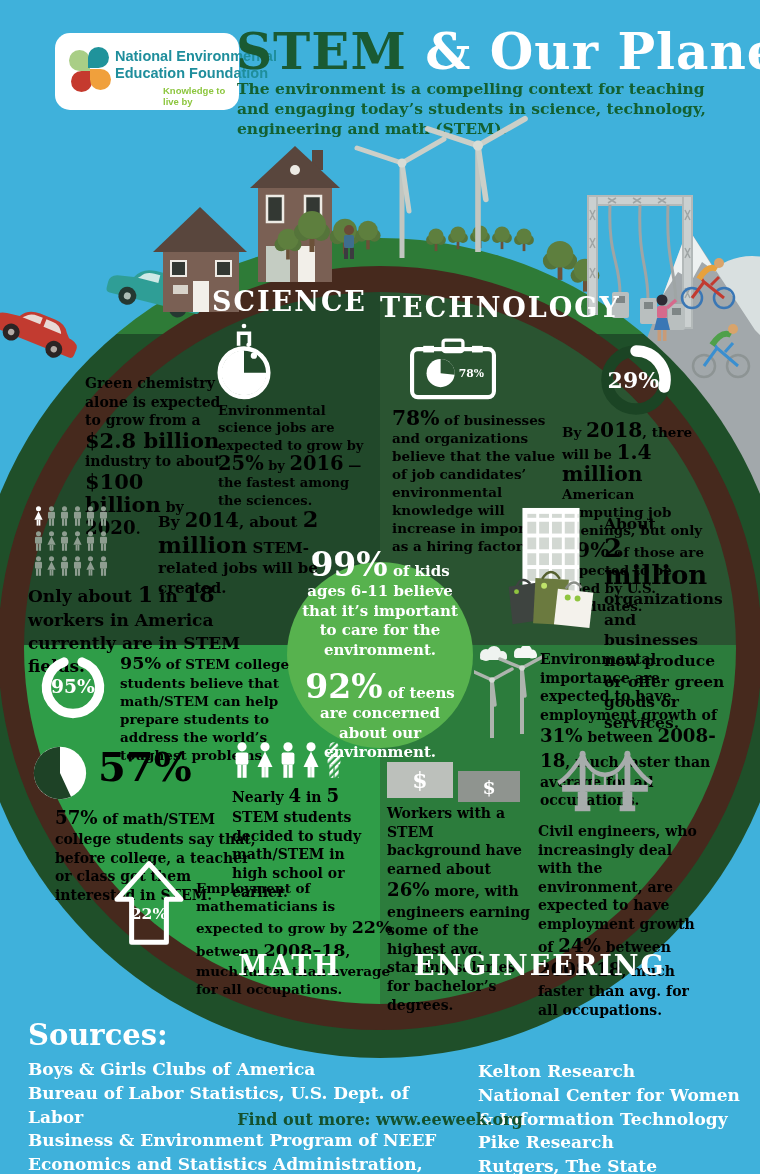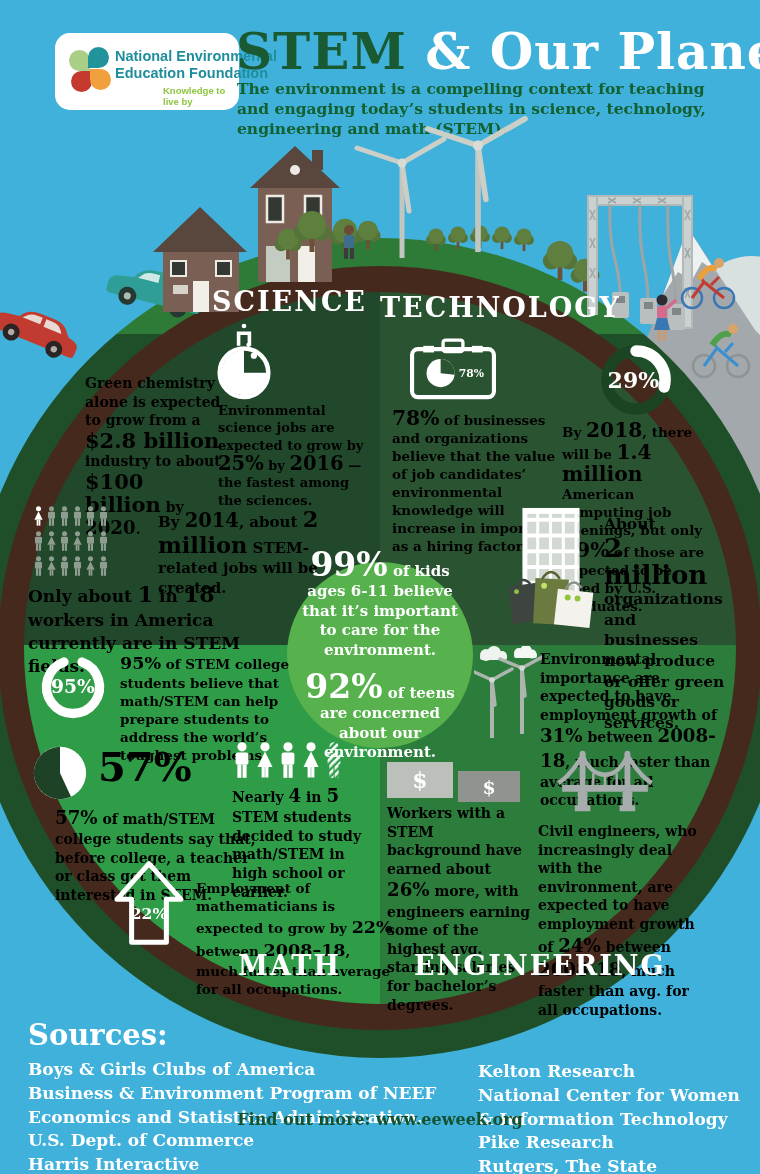--- a/index.html
+++ b/index.html
@@ -418,20 +418,21 @@
     <path d="M38,30 V42 M50,33 V42 M62,30 V42" stroke="#A7ACAC" stroke-width="2.5"></path>
   </svg>
   <p class="t" style="left:538px;top:822px;width:168px;font-size:14px;">
     <span>Civil engineers, who increasingly deal with the environment, are expected to have employment growth of </span><span class="em2">24%</span><span> between </span><span class="em2">2008-18</span><span>, much faster than avg. for all occupations.</span>
   </p>
   <h2 class="sec-title" style="left:388px;top:950px;margin-left:26px;">ENGINEERING</h2>
 
   <h2 class="sec-title" style="left:28px;top:1018px;font-size:29px;letter-spacing:0;z-index:6;">Sources:</h2>
   <div class="abs src" style="left:28px;top:1058px;width:430px;z-index:6;">
     <div>Boys &amp; Girls Clubs of America</div>
+    <div>Bureau of Labor Statistics, U.S. Dept. of Labor</div>
     <div>Business &amp; Environment Program of NEEF</div>
     <div>Economics and Statistics Administration, U.S. Dept. of Commerce</div>
     <div>Harris Interactive</div>
   </div>
   <div class="abs src" style="left:478px;top:1060px;width:275px;z-index:6;">
     <div>Kelton Research</div>
     <div>National Center for Women &amp; Information Technology</div>
     <div>Pike Research</div>
     <div>Rutgers, The State University of New Jersey</div>
   </div>

